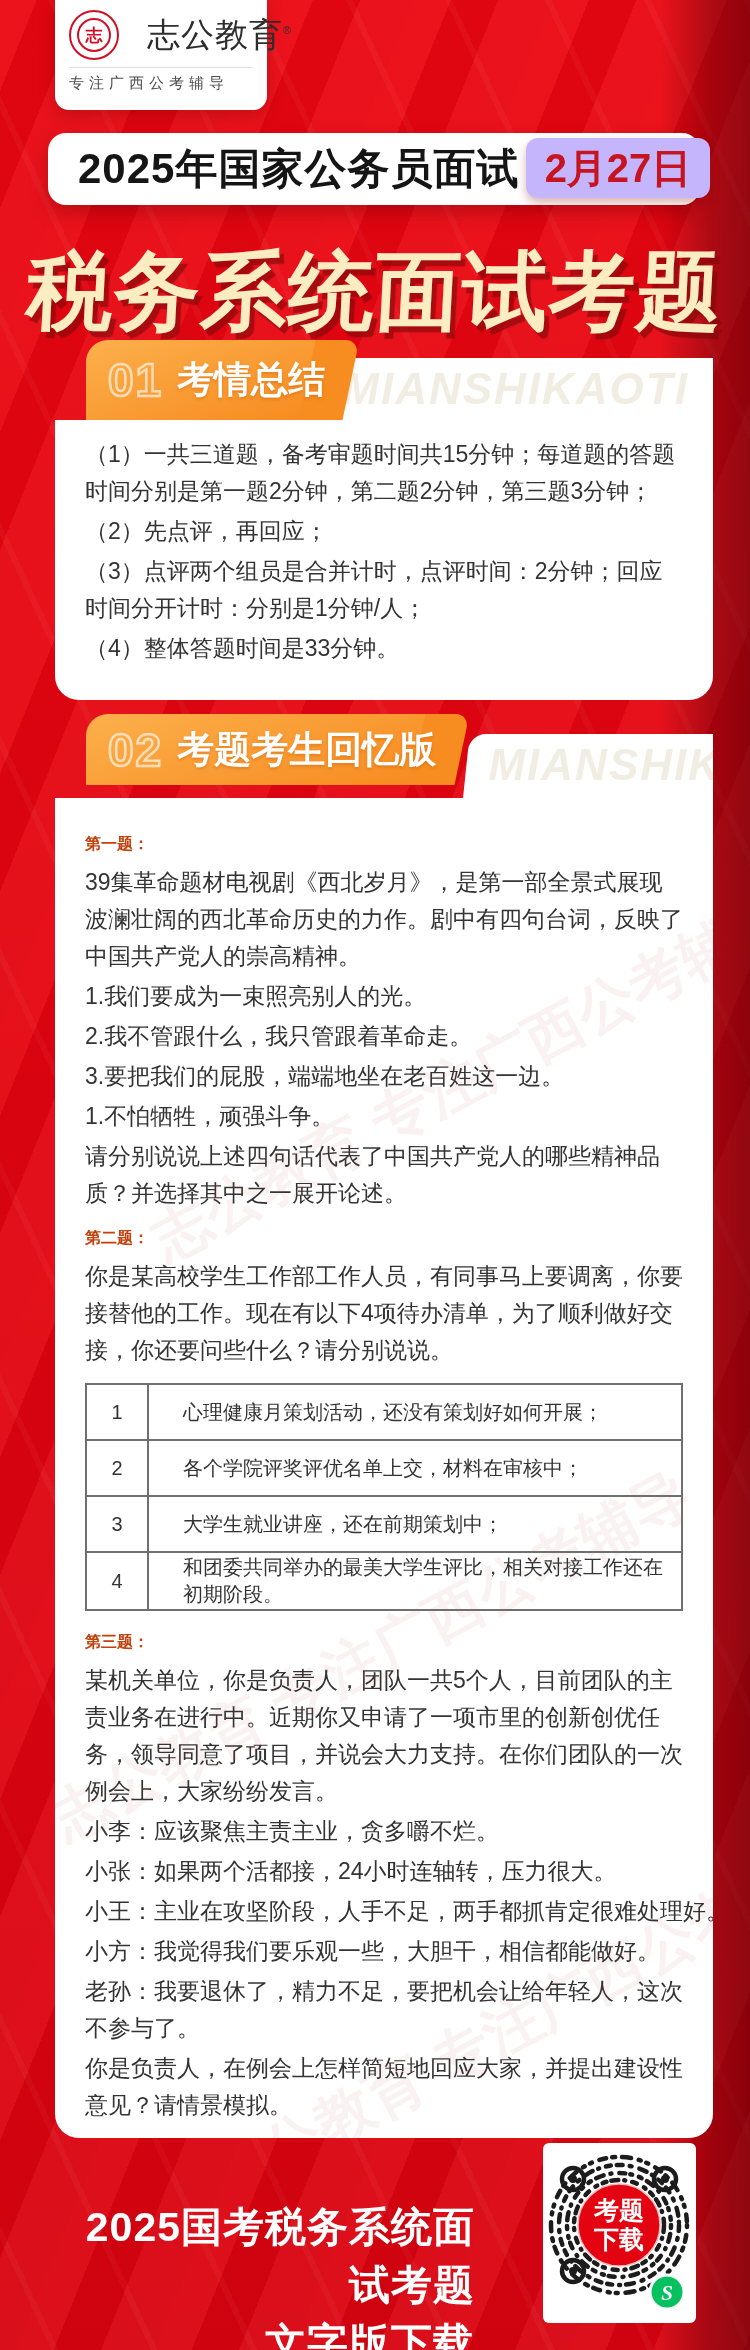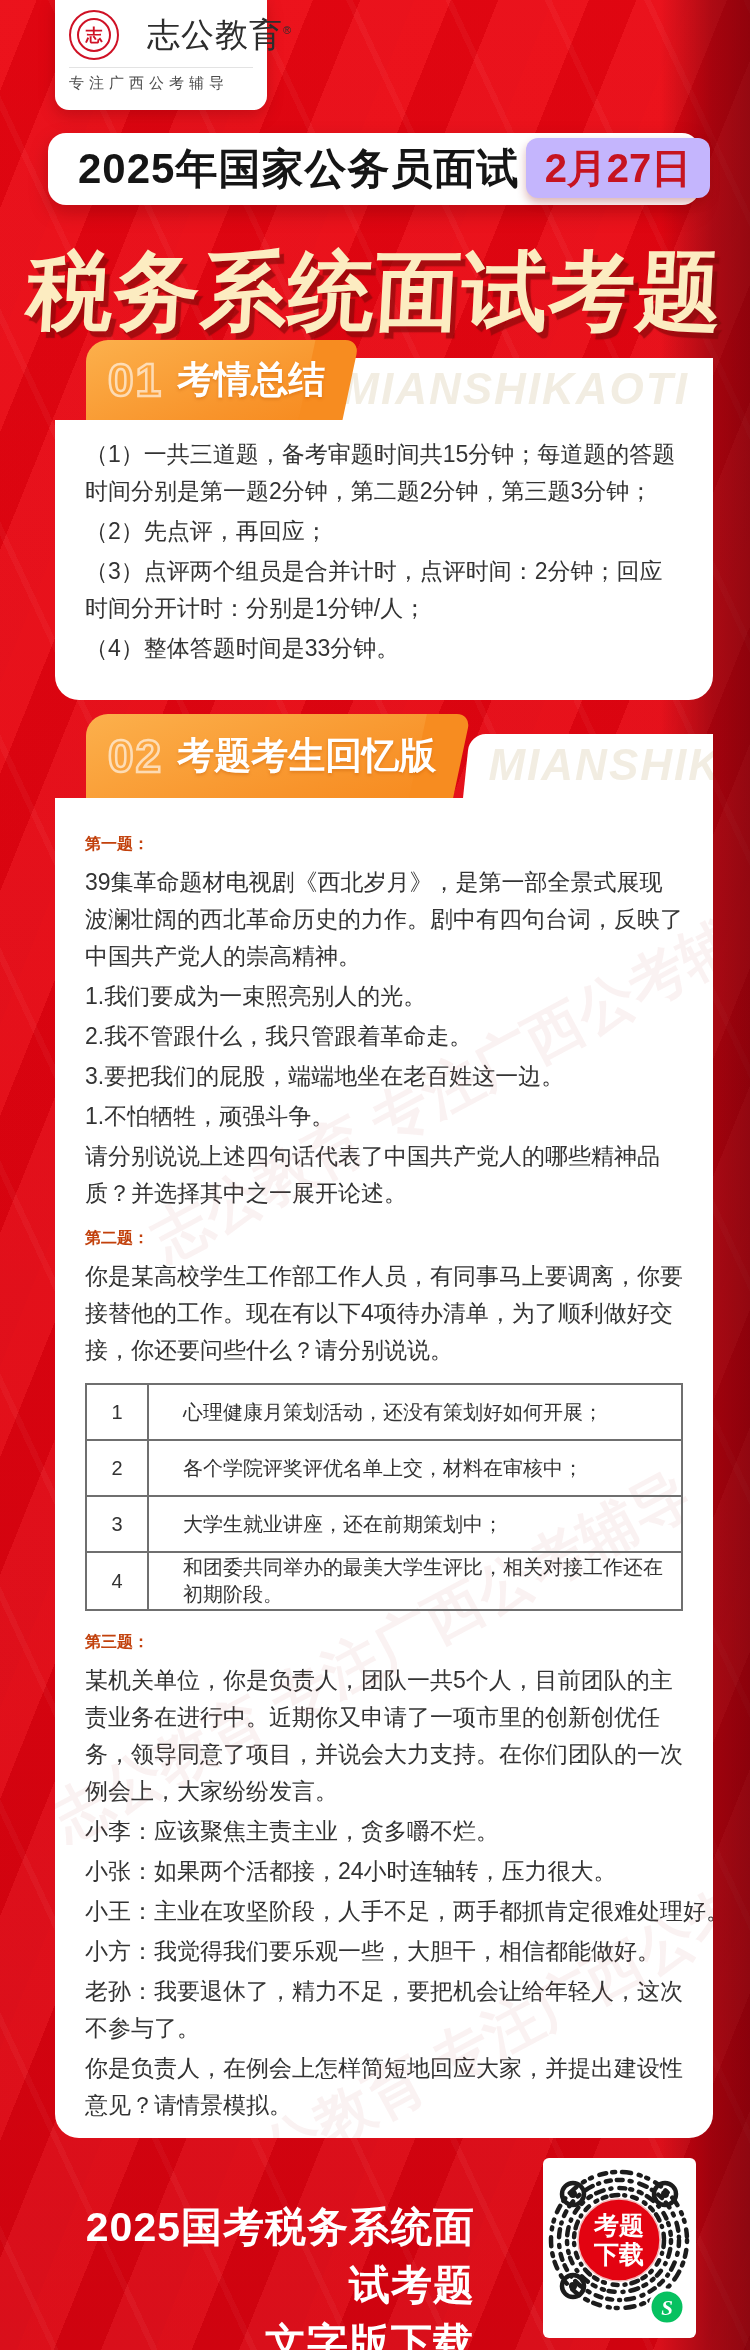--- a/index.html
+++ b/index.html
@@ -53,21 +53,21 @@
   
   .sec-block{position:absolute;left:55px;width:658px;overflow:hidden;}
   .sec1{top:340px;height:360px;}
   .sec2{top:714px;height:1424px;}
   .sec-banner{
     position:absolute;left:0;top:0;height:80px;z-index:3;
     background:linear-gradient(160deg,#fcb04c 0%,#f8942b 70%,#f78a1e 100%);
     border-radius:22px 18px 0 0;
     display:flex;align-items:center;gap:14px;padding:0 10px 0 22px;box-sizing:border-box;margin-left:31px;
   }
-  .sec2 .sec-banner{height:84px;justify-content:space-between;}
+  .sec2 .sec-banner{height:71px;justify-content:space-between;}
   .sec-banner::after{
     content:"";position:absolute;right:-16px;top:0;bottom:0;width:44px;
     background:#f78c20;transform:skewX(-12deg);border-radius:0 14px 0 0;z-index:-1;
   }
   .sec-num{
     font-size:46px;font-weight:900;color:transparent;letter-spacing:2px;
     -webkit-text-stroke:2.5px rgba(255,255,255,.62);
   }
   .sec-title{font-size:37px;font-weight:800;color:#ffffff;white-space:nowrap;
     text-shadow:0 2px 3px rgba(190,85,0,.35);}
@@ -98,21 +98,21 @@
   
   .wm{position:absolute;font-size:58px;font-weight:900;color:rgba(190,70,70,.07);
     white-space:nowrap;transform:rotate(-28deg);pointer-events:none;z-index:1;}
   
   .footer-title{
     position:absolute;left:55px;top:2198px;width:420px;text-align:right;
     color:#ffffff;font-weight:900;font-size:41px;line-height:58px;letter-spacing:1px;
   }
   .qr-card{
     position:absolute;left:543px;top:2143px;width:153px;height:180px;background:#ffffff;
-    border-radius:6px;display:flex;align-items:flex-end;justify-content:center;margin-top:15px;
+    border-radius:6px;display:flex;align-items:flex-end;justify-content:center;
   }
 </style>
 </head>
 <body>
 
 <div class="poster">
 
   <div class="logo-card">
     <div class="logo-row">
       <div class="seal">

